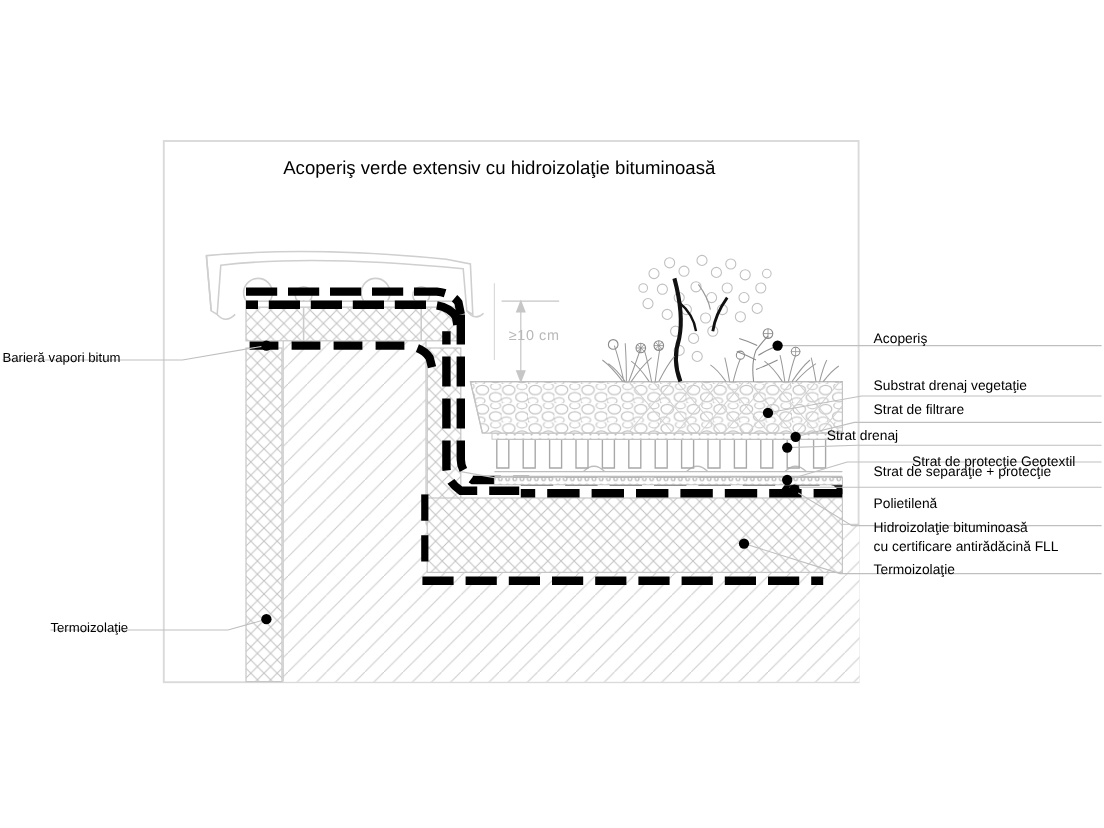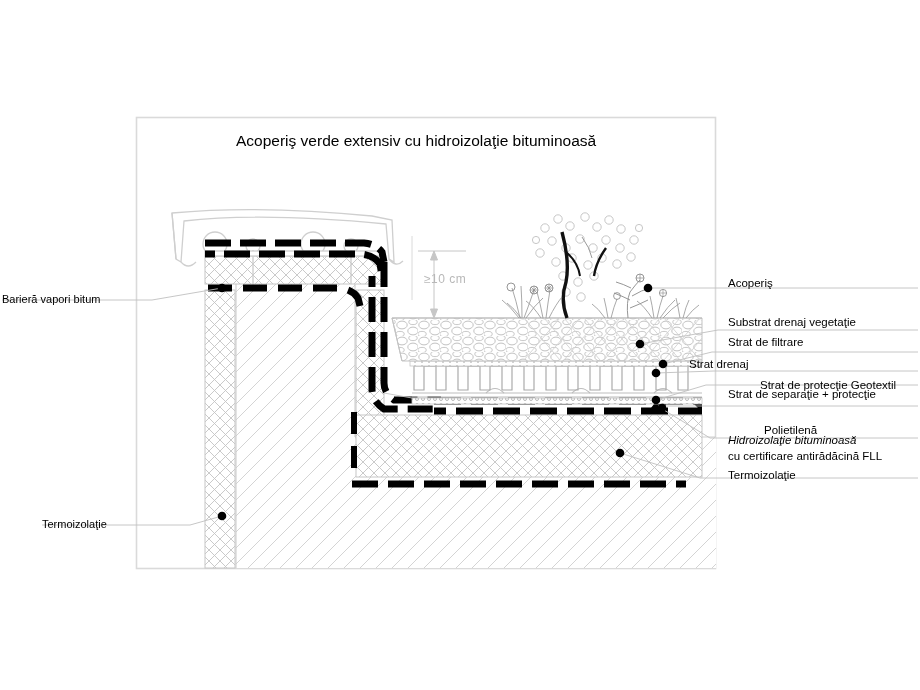--- a/index.html
+++ b/index.html
@@ -296,20 +296,20 @@
 
 <div class="lbl2" style="left:728px;top:316px;">Substrat drenaj vegetaţie</div>
 
 <div class="lbl2" style="left:728px;top:336px;">Strat de filtrare</div>
 
 <div class="lbl2" style="left:689px;top:358px;">Strat drenaj</div>
 
 <div class="lbl2" style="left:732px;top:379px;margin-left:28px;">Strat de protecţie Geotextil</div>
 
 <div class="lbl2" style="left:728px;top:388px;text-align:right;">Strat de separaţie + protecţie</div>
-<div class="lbl2" style="left:728px;top:424px;margin-left:36px;">Polietilenă</div>
-
-<div class="lbl2" style="left:728px;top:434px;font-style:italic;">Hidroizolaţie bituminoasă</div>
+<div class="lbl2" style="left:728px;top:414px;">Polietilenă</div>
+
+<div class="lbl2" style="left:728px;top:434px;">Hidroizolaţie bituminoasă</div>
 <div class="lbl2" style="left:728px;top:450px;">cu certificare antirădăcină FLL</div>
 
 <div class="lbl2" style="left:728px;top:469px;">Termoizolaţie</div>
 
 </div>
 
 </body></html>

